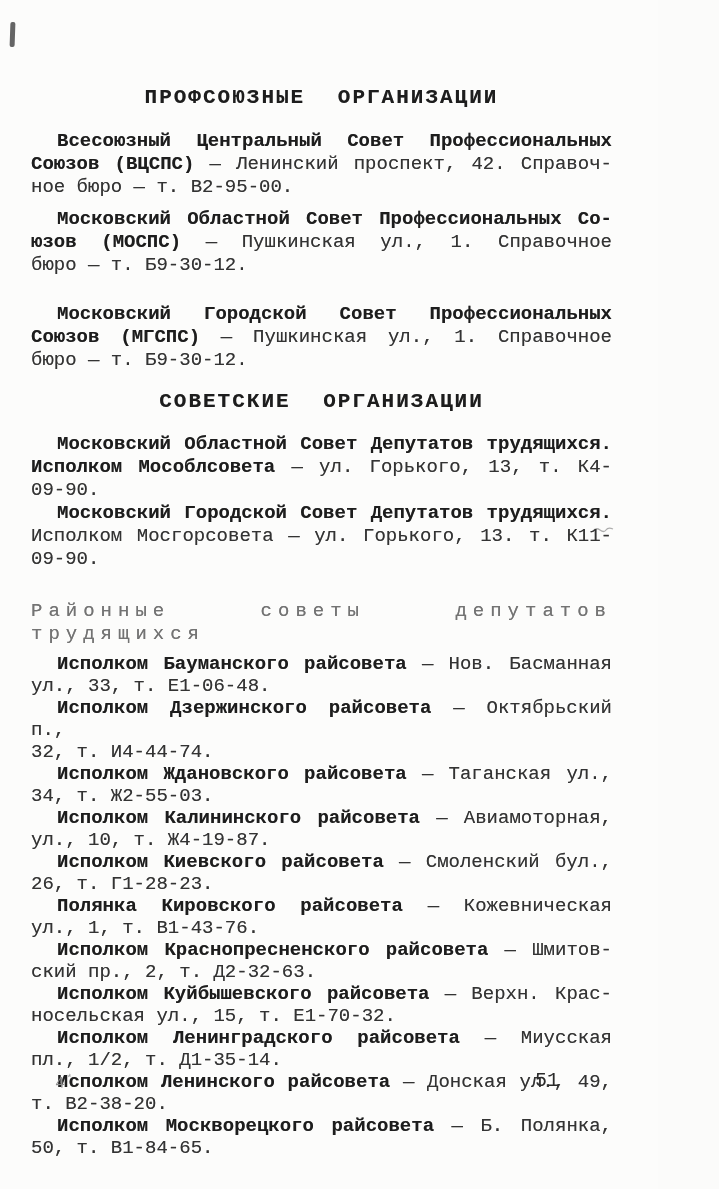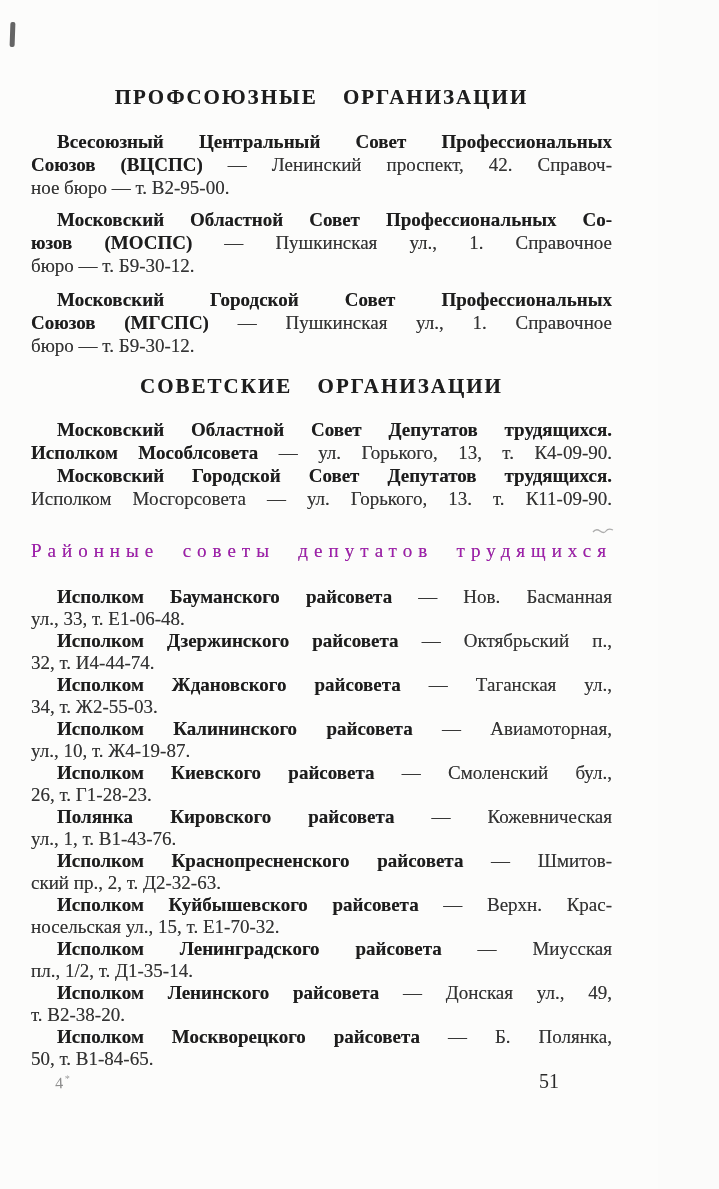--- a/index.html
+++ b/index.html
@@ -1,43 +1,43 @@
 <!DOCTYPE html>
 <html><head>
 <meta charset="utf-8">
 <style>
   html,body{margin:0;padding:0;background:#fbfbfa;}
   .page{
     position:relative;width:658px;height:1189px;background:#fcfcfb;
-    font-family:Liberation Serif, serif;color:#333;overflow:hidden;
+    font-family:Liberation Mono, monospace;color:#333;overflow:hidden;
   }
   .column{position:absolute;left:31px;top:0;width:581px;text-shadow:0 0 .3px rgba(40,40,40,.5);}
   .para{margin:0;}
   .line{font-size:19px;line-height:23px;text-align:justify;text-align-last:left;}
   .line.j{text-align-last:justify;}
   .line.ind{text-indent:26px;}
   .line b{font-weight:700;color:#1d1d1d;}
   .heading{
     font-size:21px;line-height:23px;font-weight:700;color:#1d1d1d;
     text-align:center;letter-spacing:2px;word-spacing:18px;white-space:nowrap;
   }
   .spaced-heading{
-    font-size:19px;line-height:23px;font-weight:400;color:#a21caf;
+    font-size:19px;line-height:23px;font-weight:400;color:#737373;
     letter-spacing:6px;word-spacing:2px;text-align:justify;text-align-last:justify;
   }
   
   [data-name="heading-trade-union-organizations"]{margin-top:86px;}
   [data-name="entry-vcsps"]{margin-top:21px;}
   [data-name="entry-mosps"]{margin-top:9px;}
-  [data-name="entry-mgsps"]{margin-top:11px;}
+  [data-name="entry-mgsps"]{margin-top:26px;}
   [data-name="heading-soviet-organizations"]{margin-top:18px;}
   [data-name="entry-mosoblsovet"]{margin-top:20px;}
   [data-name="entry-mosgorsovet"]{margin-top:0;}
   [data-name="heading-district-councils"]{margin-top:29px;}
-  [data-name="district-baumansky"]{margin-top:24px;}
+  [data-name="district-baumansky"]{margin-top:7px;}
   [data-name^="district-"] .line{line-height:22px;}
   
   .pageno{position:absolute;top:1070px;right:99px;font-size:20px;line-height:22px;color:#2a2a2a;}
   .signature{position:absolute;top:1073px;left:55px;font-size:16px;color:#8c8c8c;transform:rotate(-2deg);}
   .signature .ast{font-size:10px;vertical-align:super;margin-left:2px;color:#9c9c9c;}
   
   .edge-mark{position:absolute;left:10px;top:22px;width:5px;height:25px;background:#4a4a4a;border-radius:2px;transform:rotate(2deg);opacity:.85;}
   .squiggle{position:absolute;left:592px;top:522px;opacity:.75;}
 </style>
 </head>

